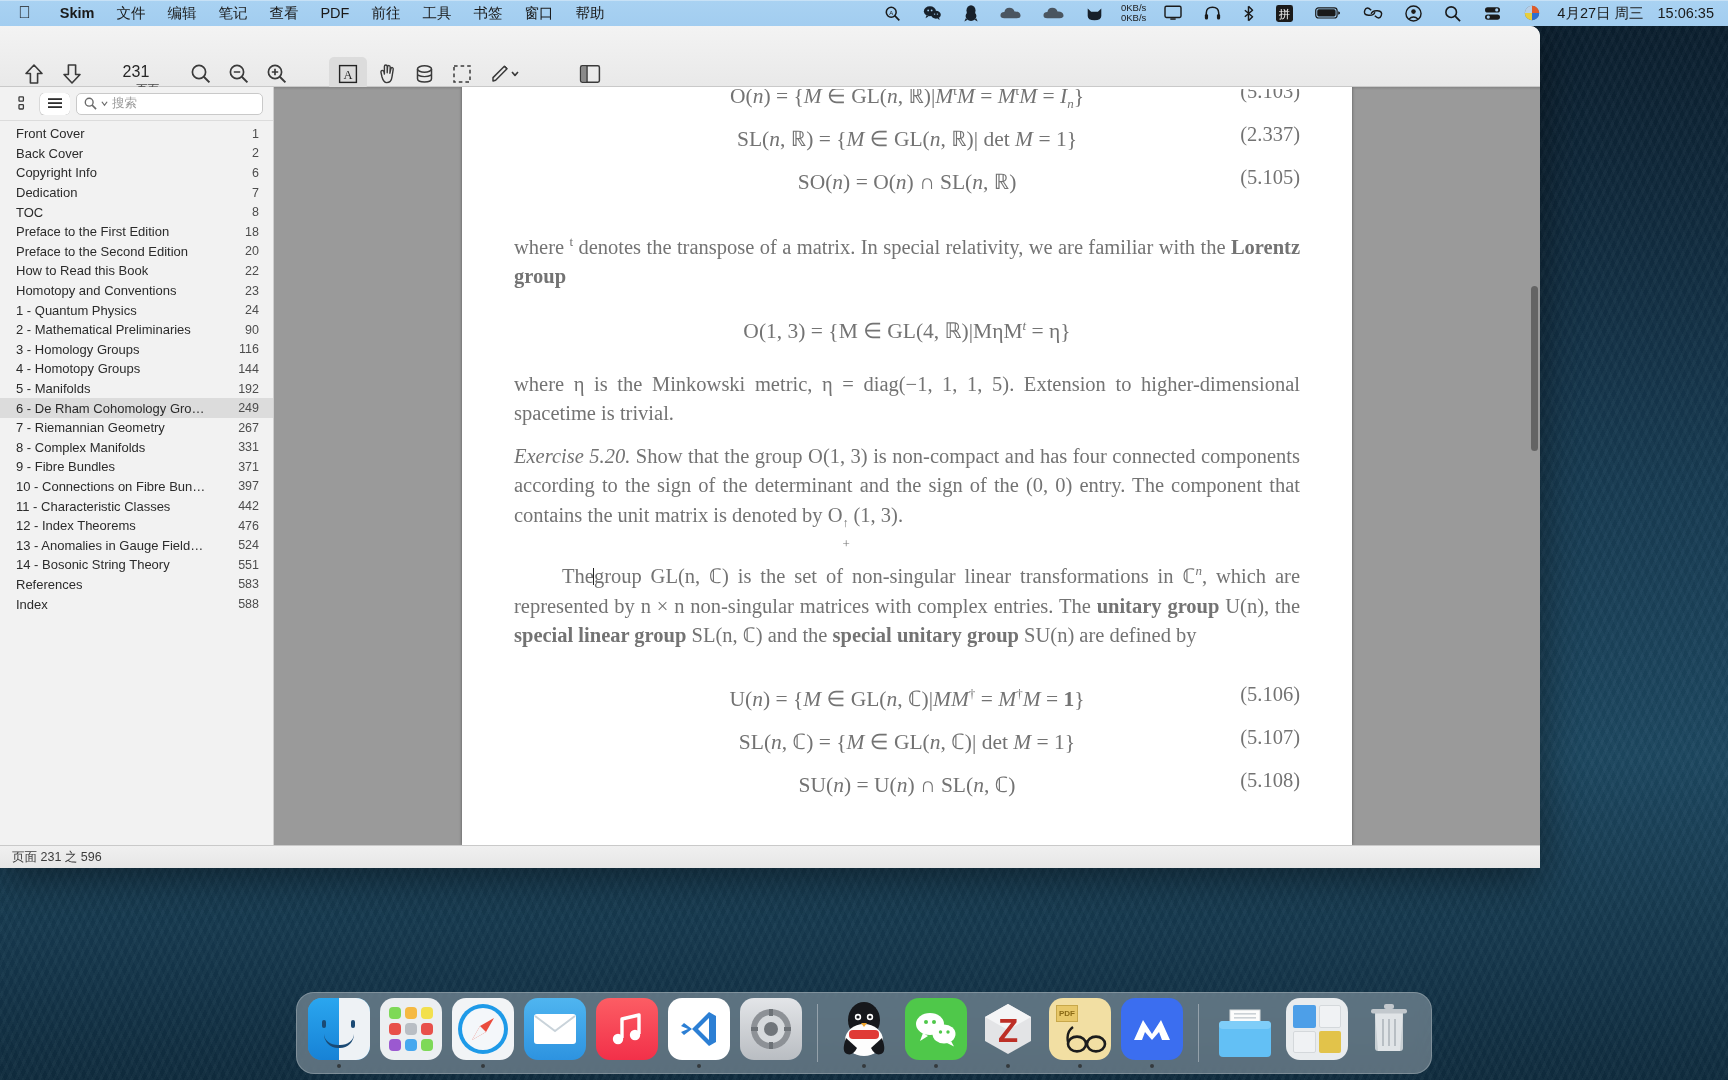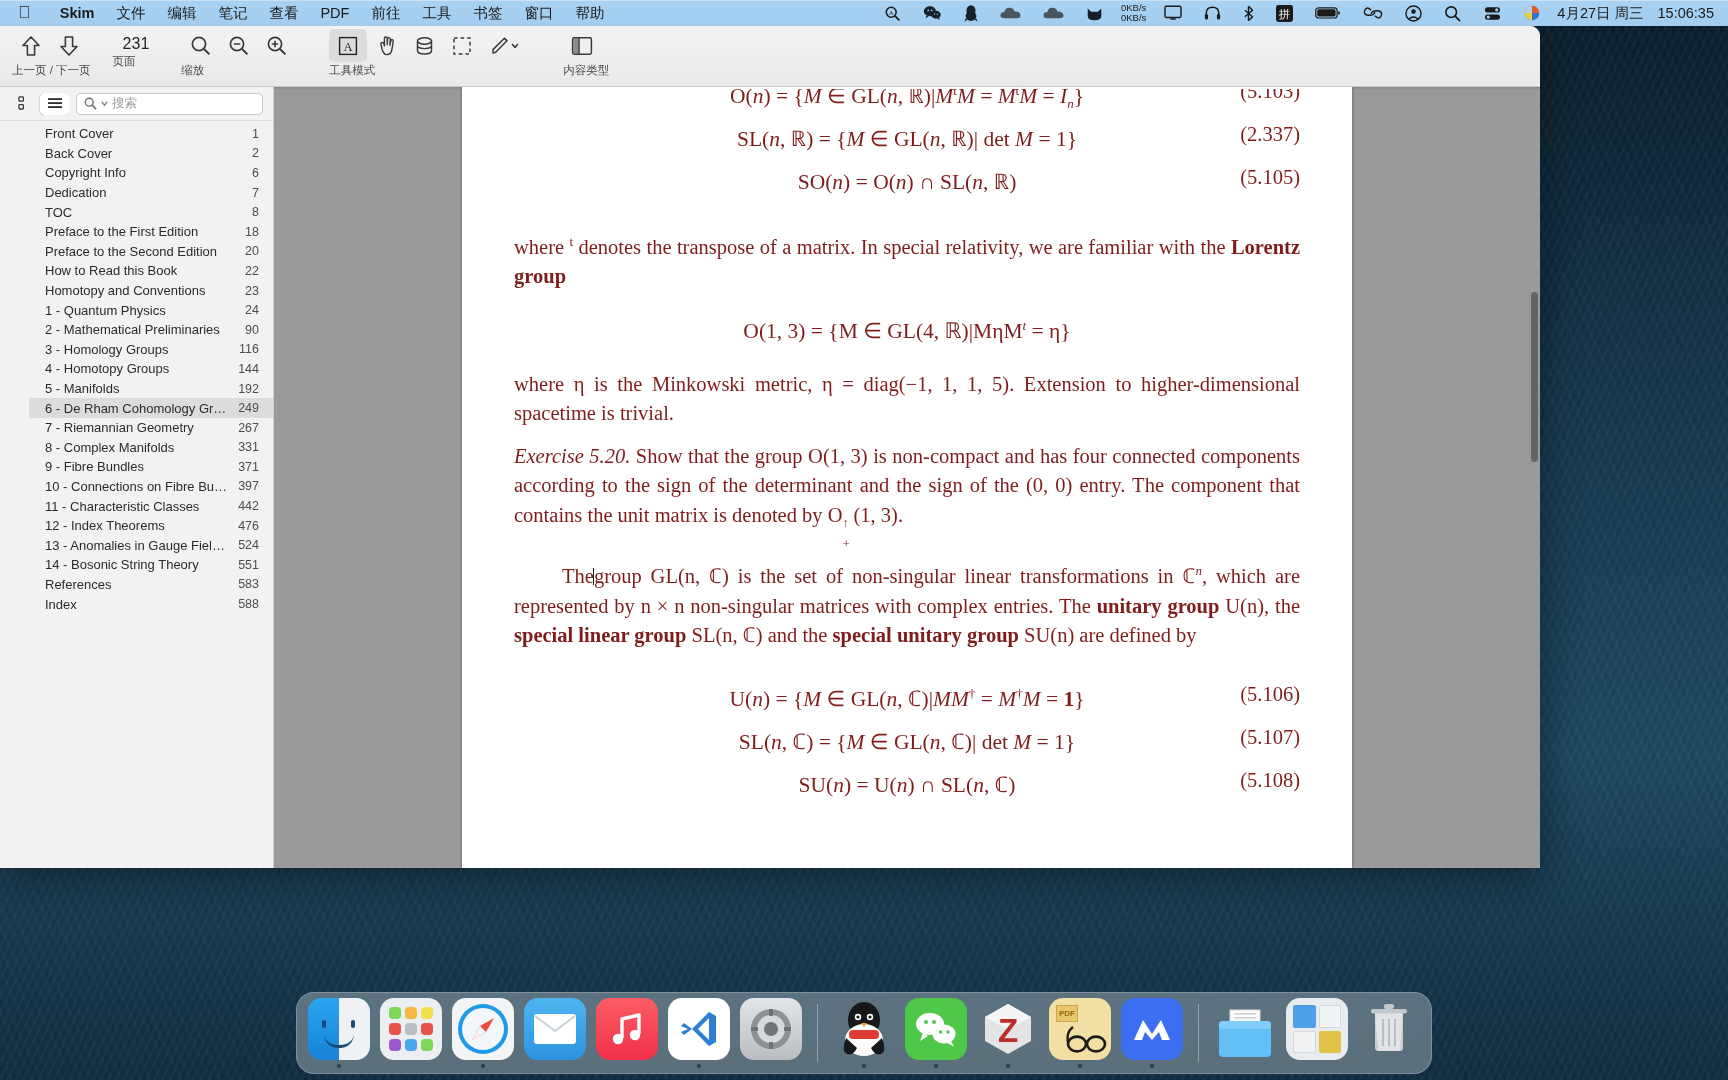--- a/index.html
+++ b/index.html
@@ -76,21 +76,21 @@
     display:flex; align-items:center; justify-content:center; gap:7px;
   }
   .doc-ic { width: 14px; height: 17px; display:block; }
 
   .toolbar {
     height: 61px; background: linear-gradient(180deg,#f3f3f3,#e9e9e9);
     border-bottom: 1px solid #c9c9c9;
     display: flex; align-items: flex-start; flex: 0 0 61px;
     padding-top: 3px;
   }
-  .tb-group { display: flex; flex-direction: column; align-items: flex-start; }
+  .tb-group { display: flex; flex-direction: column; align-items: flex-end; margin-top: 28px; }
   .tb-row { display: flex; align-items: center; }
   .tb-btn {
     width: 38px; height: 33px; display: flex; align-items: center; justify-content: center;
     border-radius: 5px; color: #3a3a3a;
   }
   .tb-btn.active { background: #dcdcdc; }
   .tb-label { font-size: 11.5px; color: #4a4a4a; margin-top: 1px; white-space: nowrap; }
   .tb-page-num { font-size: 16px; color: #262626; padding: 6px 10px 0; }
 
   
@@ -112,21 +112,21 @@
     width: 30px; height: 22px; display:flex; align-items:center; justify-content:center;
     background: transparent; color: #3a3a3a;
   }
   .seg-btn.on { background: #ffffff; border-radius: 5px; box-shadow: 0 0 0 .5px #c4c4c4, 0 1px 1px rgba(0,0,0,.12); }
   .search-field {
     flex: 1; height: 22px; background: #fff; border-radius: 5px;
     border: .5px solid #c9c9c9;
     display: flex; align-items: center; gap: 4px; padding: 0 7px;
     font-size: 12.5px; color: #9a9a9a;
   }
-  .sb-list { flex: 1; overflow: hidden; padding-top: 3px; background: #f2f2f2; padding-left: 29px; }
+  .sb-list { flex: 1; overflow: hidden; padding-top: 3px; background: #f2f2f2; }
   .sb-row {
     display: flex; align-items: center; justify-content: space-between;
     height: 19.6px; padding: 0 14px 0 16px;
     font-size: 13px; color: #2b2b2b; white-space: nowrap;
   }
   .sb-row.sel { background: #dcdcdc; }
   .sb-row .lbl { overflow: hidden; text-overflow: ellipsis; }
   .sb-row .pg { color: #4d4d4d; font-size: 12.5px; padding-left: 8px; }
 
   
@@ -134,21 +134,21 @@
     flex: 1; background: #9a9a9a;
     display: flex; justify-content: center;
     position: relative; overflow: hidden;
   }
   .page {
     width: 890px; background: #fff;
     margin-top: 0;
     box-shadow: 0 0 3px rgba(0,0,0,.45);
     padding: 8px 0 0 0;
     font-family: "Liberation Serif", serif;
-    color: #7f1d1d;
+    color: #737373;
     position: relative;
   }
   .pdf-inner { padding: 0 52px; }
   .eq {
     position: relative; text-align: center;
     font-size: 21.5px; margin: 8px 0;
     font-family: "Liberation Serif", serif;
   }
   .eq .tag { position: absolute; right: 0; top: 0; font-size: 20.5px; }
   .para {
@@ -634,20 +634,23 @@
           </div>
 
         </div>
       </div>
       <div class="v-scrollbar">
         <div class="v-thumb"></div>
       </div>
     </div>
   </div>
 
+  <div class="statusbar">
+    <span>页面 231 之 596</span>
+  </div>
 </div>
 
 <div class="dock">
   <div class="dock-item">
     <div class="dock-icon" style="background:linear-gradient(180deg,#32b3f5,#1e8fe0);">
       <div style="position:absolute;left:0;top:0;width:50%;height:100%;background:linear-gradient(180deg,#2aa6ef,#1782d6);"></div>
       <div style="position:absolute;right:0;top:0;width:50%;height:100%;background:#eef2f5;"></div>
       <div style="position:absolute;left:14px;top:22px;width:4px;height:8px;border-radius:2px;background:#1b4a74;"></div>
       <div style="position:absolute;left:43px;top:22px;width:4px;height:8px;border-radius:2px;background:#1b4a74;"></div>
       <div style="position:absolute;left:16px;top:36px;width:30px;height:14px;border-bottom:3px solid #1b4a74;border-radius:0 0 16px 16px;"></div>

